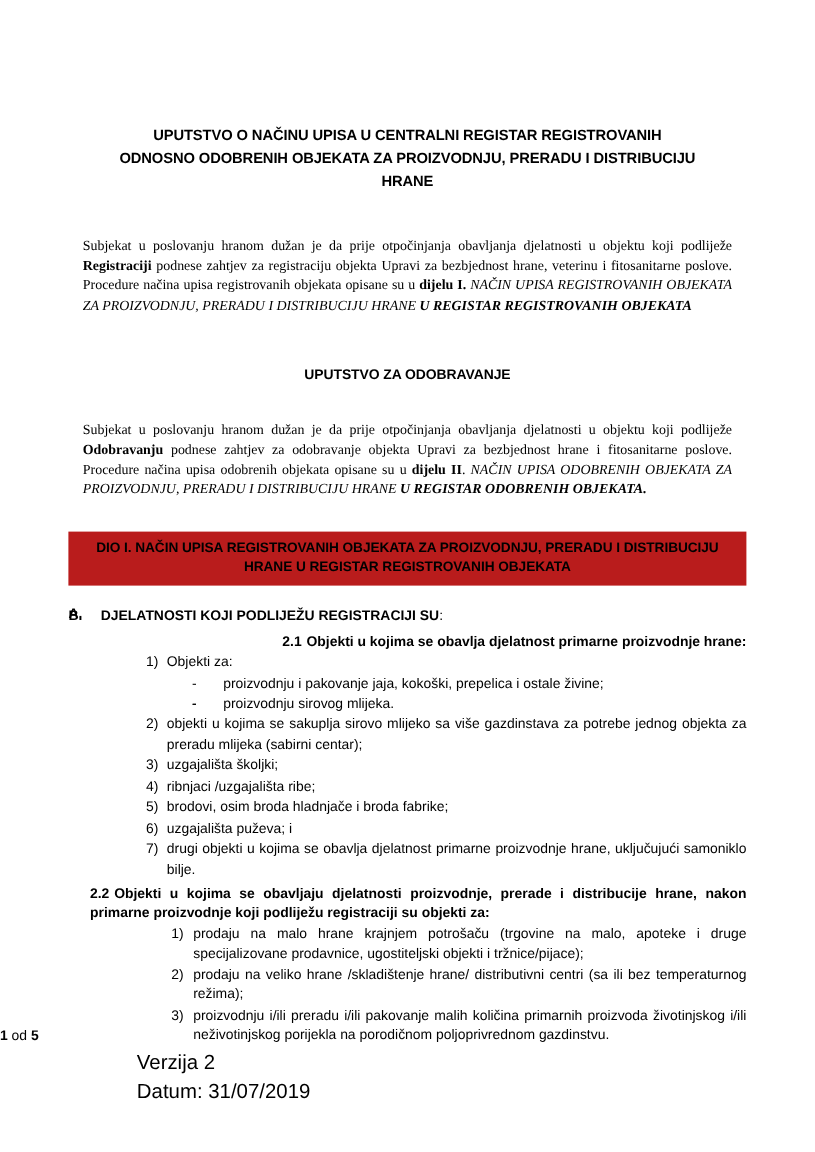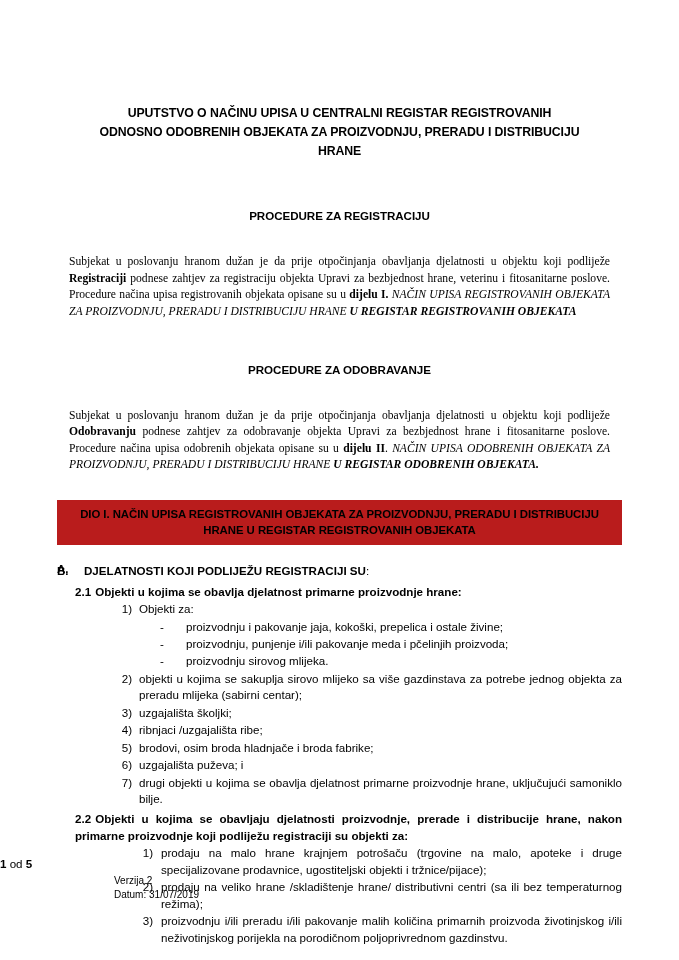--- a/index.html
+++ b/index.html
@@ -98,21 +98,21 @@
   .item-b { margin-top: 18px; font-weight: bold; }
   .item-b .normal { font-weight: normal; }
 
   
   .sub-head {
     margin-top: 4px;
     margin-left: 18px;
     font-size: 11.6px;
     font-weight: bold;
     line-height: 1.42;
-    text-align: left;
+    text-align: right;
   }
   .sub-head.justified { text-align: justify; }
   .sub-head .num { margin-right: 4px; }
 
   
   .num-list {
     margin: 0;
     padding: 0;
     list-style: none;
     margin-left: 55px;
@@ -162,43 +162,42 @@
     left: 0;
     right: 0;
     top: 857px;
     text-align: left;
     font-size: 11.6px;
   }
   .footer-meta {
     position: absolute;
     left: 114px;
     top: 874px;
-    font-size: 10px;
+    font-size: 17px;
     line-height: 1.42;
   }
   .footer-meta div { white-space: nowrap; }
 </style>
 </head>
 <body>
 
 <div class="page">
 
   <div class="content">
 
     <h1 class="doc-title">
       <span>UPUTSTVO O NAČINU UPISA U CENTRALNI REGISTAR REGISTROVANIH</span><br>
       <span>ODNOSNO ODOBRENIH OBJEKATA ZA PROIZVODNJU, PRERADU I DISTRIBUCIJU</span><br>
       <span>HRANE</span>
     </h1>
 
-    <h2 class="section-heading sh-reg">PROCEDURE ZA REGISTRACIJU</h2>
 
     <p class="body-par par-reg"><span>Subjekat u poslovanju hranom dužan je da prije otpočinjanja obavljanja djelatnosti u objektu koji podliježe </span><b>Registraciji</b><span> podnese zahtjev za registraciju objekta Upravi za bezbjednost hrane, veterinu i fitosanitarne poslove. Procedure načina upisa registrovanih objekata opisane su u </span><b>dijelu I.</b><i> NAČIN UPISA REGISTROVANIH OBJEKATA ZA PROIZVODNJU, PRERADU I DISTRIBUCIJU HRANE </i><span class="bi">U REGISTAR REGISTROVANIH OBJEKATA</span></p>
 
-    <h2 class="section-heading sh-odo">PROCEDURE ZA ODOBRAVANJE</h2>
+    <h2 class="section-heading sh-odo">UPUTSTVO ZA ODOBRAVANJE</h2>
 
     <p class="body-par par-odo"><span>Subjekat u poslovanju hranom dužan je da prije otpočinjanja obavljanja djelatnosti u objektu koji podliježe </span><b>Odobravanju</b><span> podnese zahtjev za odobravanje objekta Upravi za bezbjednost hrane i fitosanitarne poslove. Procedure načina upisa odobrenih objekata opisane su u </span><b>dijelu II</b><span>. </span><i>NAČIN UPISA ODOBRENIH OBJEKATA ZA PROIZVODNJU, PRERADU I DISTRIBUCIJU HRANE </i><span class="bi">U REGISTAR ODOBRENIH OBJEKATA.</span></p>
 
     <div class="banner" style="background: #b91c1c;">
       <span>DIO I. NAČIN UPISA REGISTROVANIH OBJEKATA ZA PROIZVODNJU, PRERADU I</span>
       <span>DISTRIBUCIJU HRANE U REGISTAR REGISTROVANIH OBJEKATA</span>
     </div>
 
     <div class="lettered item-a">
       <span class="marker">A.</span>
@@ -216,21 +215,20 @@
       <li>
         <span class="num">1)</span>
         <span>Objekti za:</span>
         <ul class="dash-list">
           <li>
             <span class="dash">-</span>
             <span>proizvodnju i pakovanje jaja, kokoški, prepelica i ostale živine;</span>
           </li>
           <li>
             <span class="dash">-</span>
-            <span>proizvodnju, punjenje i/ili pakovanje meda i pčelinjih proizvoda;</span>
           </li>
           <li>
             <span class="dash">-</span>
             <span>proizvodnju sirovog mlijeka.</span>
           </li>
         </ul>
       </li>
       <li>
         <span class="num">2)</span>
         <span>objekti u kojima se sakuplja sirovo mlijeko sa više gazdinstava za potrebe jednog objekta za preradu mlijeka (sabirni centar);</span>

